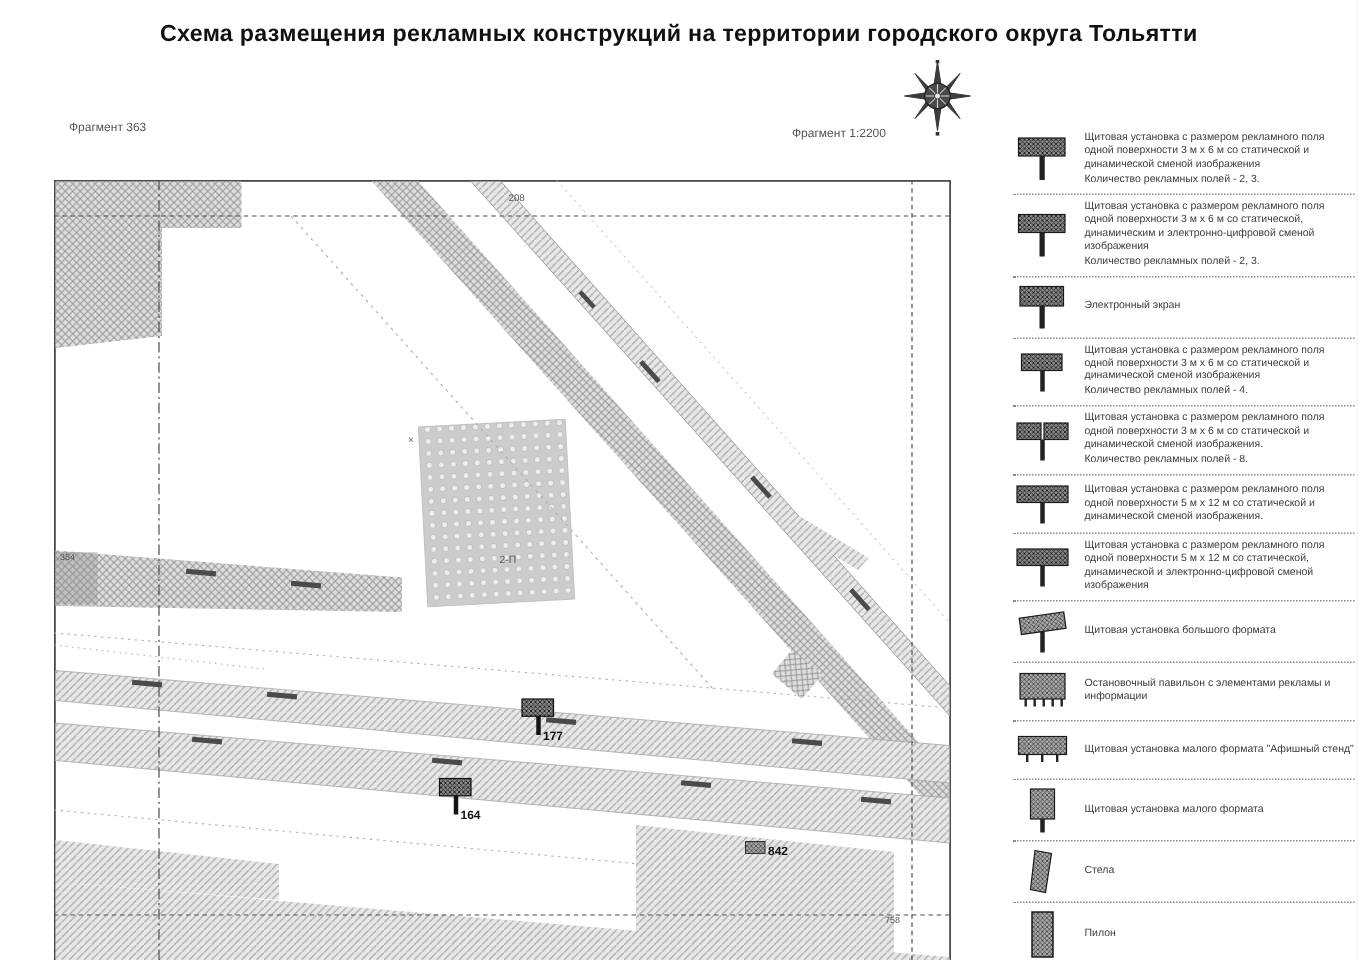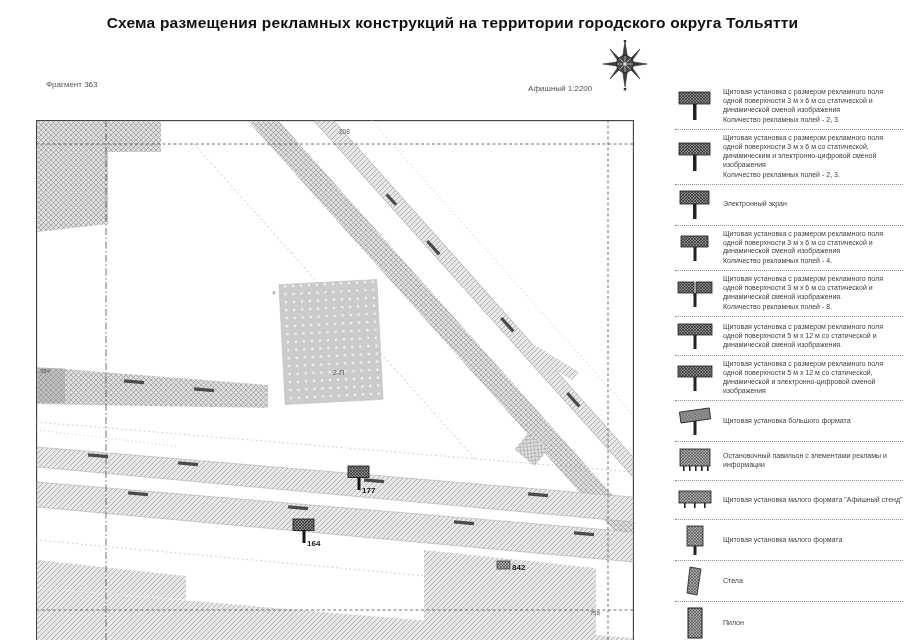--- a/index.html
+++ b/index.html
@@ -47,21 +47,21 @@
       <circle cx="4" cy="4" r="2" fill="#efefef" stroke="#b3b3b3" stroke-width="0.5"></circle>
     </pattern>
   </defs>
 </svg>
 
 <div id="page">
 
   <div class="title">Схема размещения рекламных конструкций на территории городского округа Тольятти</div>
 
   <div id="fragment-label" class="small-label">Фрагмент 363</div>
-  <div id="scale-label" class="small-label">Афишный 1:2200</div>
+  <div id="scale-label" class="small-label">Фрагмент 1:2200</div>
 
   <svg id="compass" width="46" height="56" viewBox="0 0 46 56">
     <g stroke="#2b2b2b" stroke-width="0.6" fill="#3d3d3d">
       <polygon points="23,1 26,21 20,21"></polygon>
       <polygon points="23,47 26,27 20,27"></polygon>
       <polygon points="1,24 21,27 21,21"></polygon>
       <polygon points="45,24 25,27 25,21"></polygon>
       <polygon points="8,9 21,22 18,24"></polygon>
       <polygon points="38,9 25,22 28,24"></polygon>
       <polygon points="8,39 21,26 18,24"></polygon>

